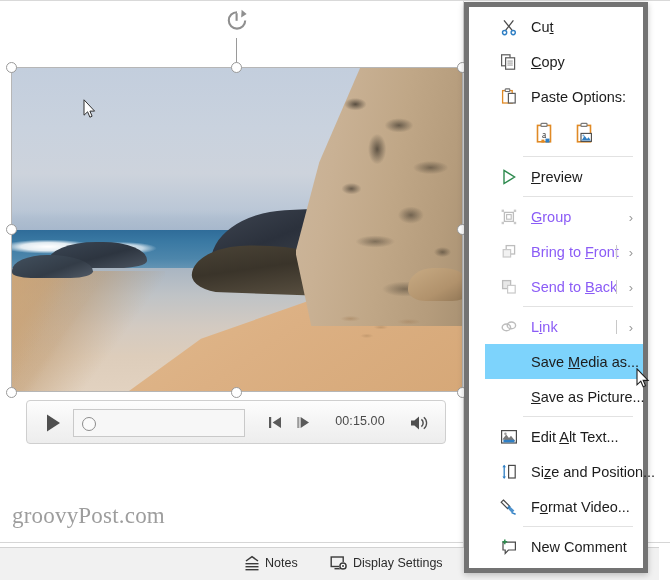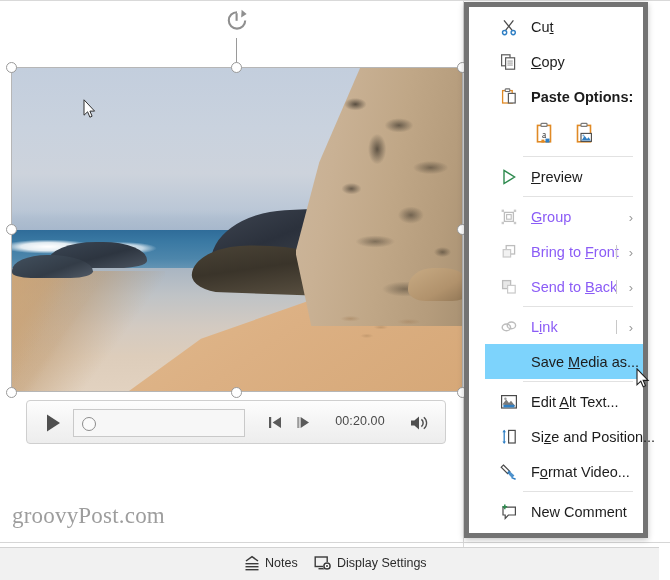--- a/index.html
+++ b/index.html
@@ -283,21 +283,21 @@
     flex: none;
   }
   .mi-label {
     font-size: 14.5px;
     color: #1c1c1c;
     padding-left: 8px;
     white-space: nowrap;
   }
   .mi-label u { text-decoration: underline; text-underline-offset: 1px; }
   .mi.is-disabled .mi-label { color: #8b5cf6; }
-  .mi-label.is-bold { font-weight: bold; }
+  .mi-label.is-bold { font-weight: normal; }
   .mi-chevron {
     position: absolute;
     right: 10px; top: 50%;
     transform: translateY(-50%);
     color: #6e6e6e;
     font-size: 13px;
     line-height: 1;
   }
   .mi.is-disabled .mi-chevron { color: #9a9a9a; }
   .mi-divider-mark {
@@ -401,21 +401,21 @@
         <path d="M14 3 L5.6 8.5 L14 14 Z" fill="#5a5a5a"></path>
       </svg>
     </div>
     <div class="step-btn" style="left:268px;">
       <svg width="17" height="17" viewBox="0 0 17 17">
         <rect x="2.2" y="3" width="2.2" height="11" fill="#9b9b9b"></rect>
         <path d="M5.6 3 L14 8.5 L5.6 14 Z" fill="#5a5a5a"></path>
       </svg>
     </div>
 
-    <div class="timecode">00:20.00</div>
+    <div class="timecode">00:15.00</div>
 
     <div class="vol-btn">
       <svg width="22" height="18" viewBox="0 0 22 18">
         <path d="M2 6.6 H5.4 L10 2.6 V15.4 L5.4 11.4 H2 Z" fill="#4f4f4f"></path>
         <path d="M12.4 5.4 A4.6 4.6 0 0 1 12.4 12.6" fill="none" stroke="#4f4f4f" stroke-width="1.5"></path>
         <path d="M14.8 3.2 A7.4 7.4 0 0 1 14.8 14.8" fill="none" stroke="#4f4f4f" stroke-width="1.3"></path>
       </svg>
     </div>
   </div>
 
@@ -429,21 +429,21 @@
         <svg width="18" height="16" viewBox="0 0 18 16">
           <path d="M3 6 L9 1.6 L15 6" fill="none" stroke="#3a3a3a" stroke-width="1.5"></path>
           <rect x="2.5" y="8" width="13" height="1.4" fill="#3a3a3a"></rect>
           <rect x="2.5" y="11" width="13" height="1.4" fill="#3a3a3a"></rect>
           <rect x="2.5" y="14" width="13" height="1.4" fill="#3a3a3a"></rect>
         </svg>
       </span>
       <span>Notes</span>
     </div>
 
-    <div class="status-item" style="left:314px;text-align:center;">
+    <div class="status-item" style="left:330px;text-align:center;">
       <span class="glyph">
         <svg width="19" height="16" viewBox="0 0 19 16">
           <rect x="1.2" y="2" width="12" height="9.5" fill="none" stroke="#3a3a3a" stroke-width="1.4"></rect>
           <rect x="4.5" y="13" width="6" height="1.4" fill="#3a3a3a"></rect>
           <circle cx="13" cy="11" r="4" fill="#ffffff"></circle>
           <circle cx="13" cy="11" r="3.1" fill="none" stroke="#3a3a3a" stroke-width="1.5"></circle>
           <circle cx="13" cy="11" r="1" fill="#3a3a3a"></circle>
         </svg>
       </span>
       <span>Display Settings</span>
@@ -573,20 +573,24 @@
       <span class="mi-label">L<u>i</u>nk</span>
       <span class="mi-divider-mark"></span>
       <span class="mi-chevron">›</span>
     </div>
 
     <div class="mi is-selected">
       <span class="mi-icon"></span>
       <span class="mi-label">Save <u>M</u>edia as...</span>
     </div>
 
+    <div class="mi">
+      <span class="mi-icon"></span>
+      <span class="mi-label"><u>S</u>ave as Picture...</span>
+    </div>
 
     <div class="ctx-sep"></div>
 
     <div class="mi">
       <span class="mi-icon">
         <svg width="18" height="18" viewBox="0 0 18 18">
           <rect x="1.6" y="2.6" width="14.8" height="12.4" fill="#ffffff" stroke="#4a4a4a" stroke-width="1.2"></rect>
           <path d="M2.4 11.6 L6.2 6.4 L9 10 L11 7.8 L15.6 13.4 Z" fill="#7a7a7a"></path>
           <rect x="3.4" y="11.8" width="11" height="2.6" fill="#2f7fc4"></rect>
           <circle cx="5.4" cy="5.8" r="1.2" fill="#9a9a9a"></circle>

